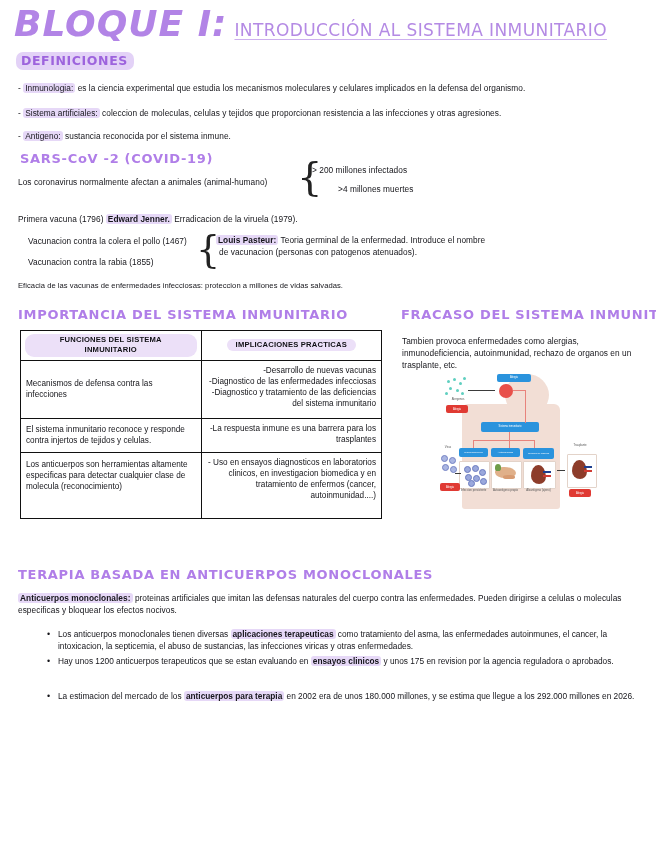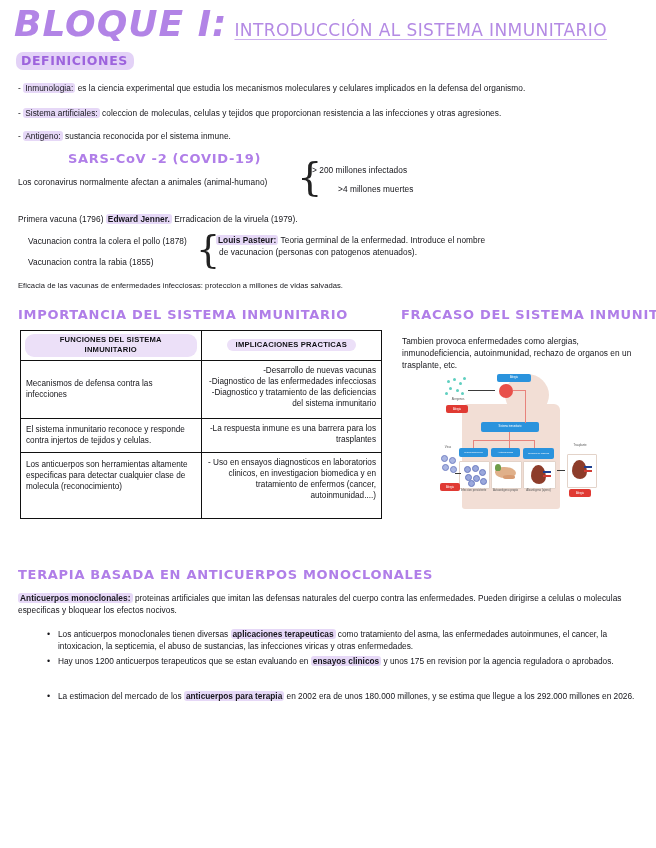--- a/index.html
+++ b/index.html
@@ -121,35 +121,35 @@
   <div class="txt" style="left:18px;top:107px;width:620px;">
     <span class="bullet-dash">- </span><span class="hl-s">Sistema artificiales:</span>
     <span>coleccion de moleculas, celulas y tejidos que proporcionan resistencia a las infecciones y otras agresiones.</span>
   </div>
 
   <div class="txt" style="left:18px;top:130px;width:620px;">
     <span class="bullet-dash">- </span><span class="hl-s">Antigeno:</span>
     <span>sustancia reconocida por el sistema inmune.</span>
   </div>
 
-  <div class="sec-h plain" style="left:20px;top:151px;margin-left:48px;">SARS-CoV -2 (COVID-19)</div>
+  <div class="sec-h plain" style="left:20px;top:151px;">SARS-CoV -2 (COVID-19)</div>
 
   <div class="txt" style="left:18px;top:176px;width:290px;">Los coronavirus normalmente afectan a animales (animal-humano)</div>
 
   <div class="brace" style="left:297px;top:156px;font-size:40px;">{</div>
   <div class="txt" style="left:312px;top:164px;">&gt; 200 millones infectados</div>
   <div class="txt" style="left:310px;top:183px;padding-left:28px;">&gt;4 millones muertes</div>
 
   <div class="txt" style="left:18px;top:213px;width:400px;">
     <span>Primera vacuna (1796)</span>
     <span class="hl">Edward Jenner.</span>
     <span>Erradicacion de la viruela (1979).</span>
   </div>
 
-  <div class="txt" style="left:28px;top:235px;">Vacunacion contra la colera el pollo (1878)</div>
+  <div class="txt" style="left:28px;top:235px;">Vacunacion contra la colera el pollo (1467)</div>
   <div class="txt" style="left:28px;top:256px;">Vacunacion contra la rabia (1855)</div>
 
   <div class="brace" style="left:196px;top:230px;font-size:38px;">{</div>
 
   <div class="txt" style="left:216px;top:234px;width:330px;">
     <span class="hl">Louis Pasteur:</span>
     <span>Teoria germinal de la enfermedad. Introduce el nombre</span>
   </div>
   <div class="txt" style="left:219px;top:246px;width:330px;">de vacunacion (personas con patogenos atenuados).</div>
 

